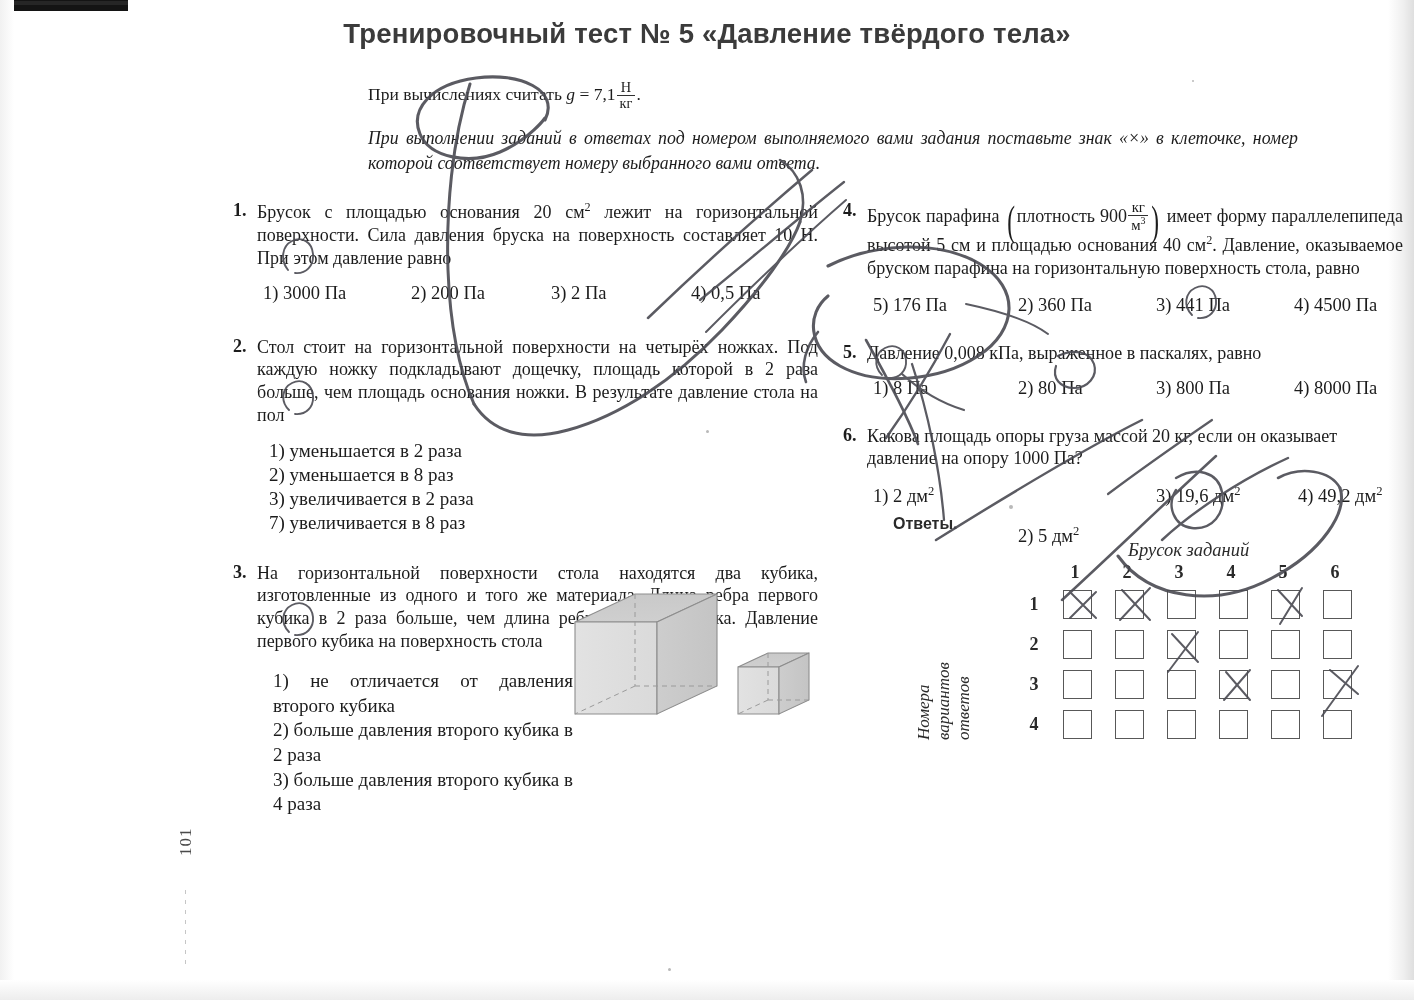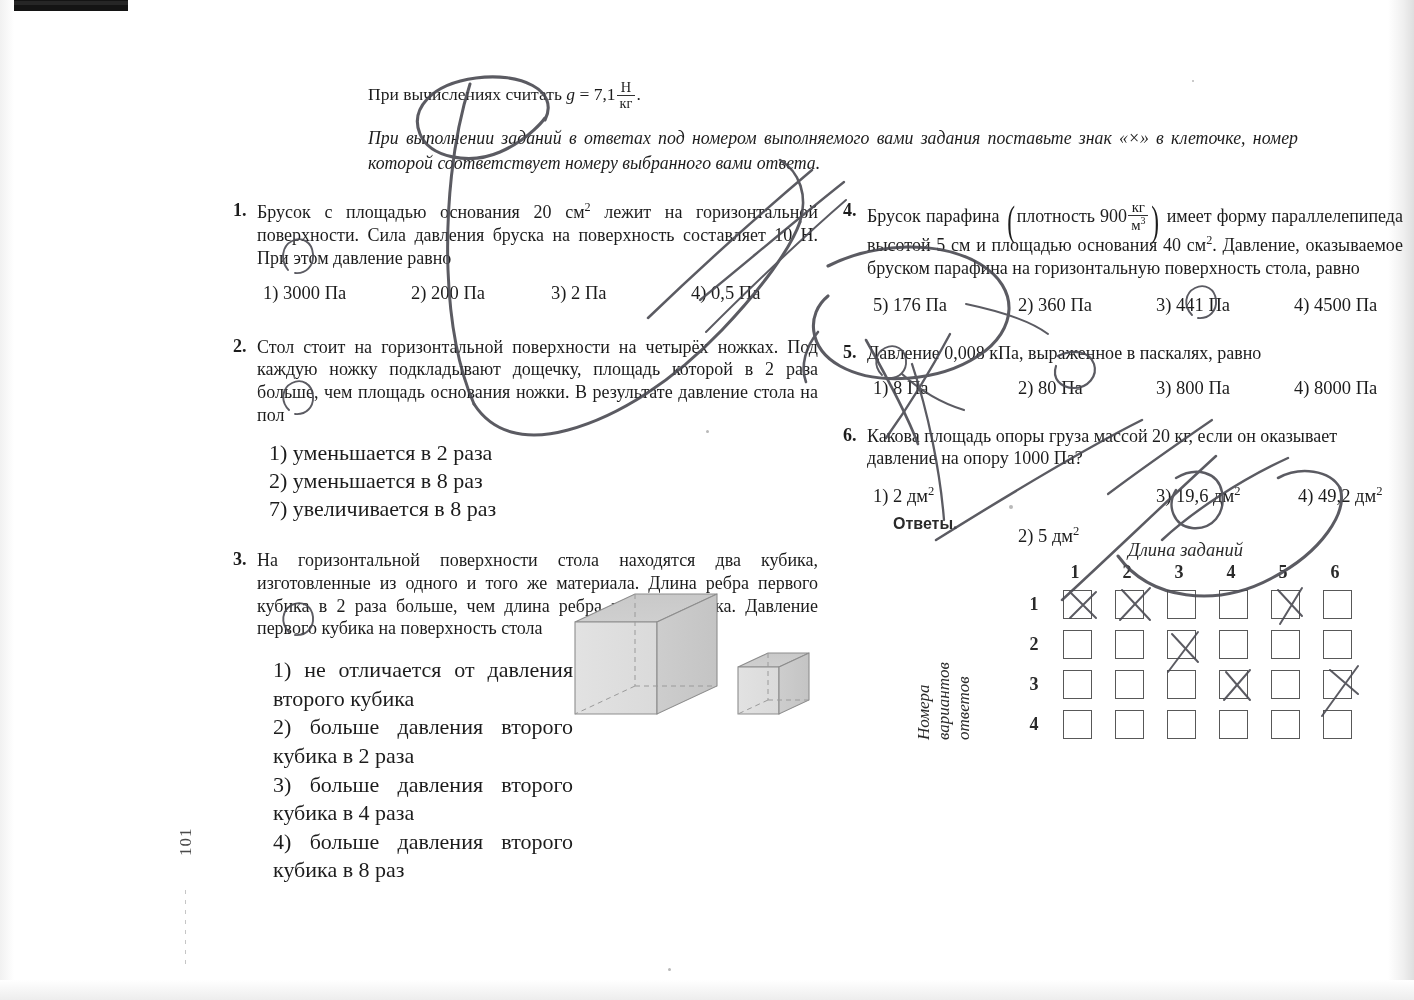--- a/index.html
+++ b/index.html
@@ -71,21 +71,21 @@
   .q-num{
     font-weight:700;font-size:18px;min-width:24px;
     font-family:"Liberation Serif", serif;
   }
   .q-body{font-size:18px;line-height:1.27;text-align:justify;flex:1;}
   .q-body.nojust{text-align:left;}
   .opts-row{
     display:flex;font-size:18.5px;margin-top:13px;padding-left:30px;
   }
   .opts-row .opt{white-space:nowrap;}
-  .opts-col{font-size:22px;line-height:1.27;margin-top:12px;padding-left:36px;}
+  .opts-col{font-size:19px;line-height:1.27;margin-top:12px;padding-left:36px;}
   sup{font-size:.68em;vertical-align:super;}
   
   .bigparen{
     display:inline-block;font-size:2.35em;line-height:0;
     vertical-align:-0.32em;font-weight:300;transform:scaleX(.55);
     margin:0 -1px;
   }
   .inline-formula{white-space:nowrap;}
   
   .cubes{position:absolute;left:545px;top:592px;width:290px;height:140px;}
@@ -146,20 +146,21 @@
   <div class="scanbar2"></div>
   <div class="edge-left"></div>
   <div class="edge-right"></div>
   <div class="edge-bottom"></div>
 
   <div class="speck" style="left:706px;top:430px;width:3px;height:3px;"></div>
   <div class="speck" style="left:1009px;top:505px;width:4px;height:4px;"></div>
   <div class="speck" style="left:1192px;top:80px;width:2px;height:2px;"></div>
   <div class="speck" style="left:668px;top:968px;width:3px;height:3px;"></div>
 
+  <div class="doc-title">Тренировочный тест № 5 «Давление твёрдого тела»</div>
 
   <div class="intro-g">
     <span>При вычислениях считать</span>
     <span class="ital">g</span>
     <span>= 7,1</span><span class="frac"><span class="num">Н</span><span class="den">кг</span></span><span>.</span>
   </div>
 
   <div class="intro-note">При выполнении заданий в ответах под номером выполняемого вами задания поставьте знак «×» в клеточке, номер которой соответствует номеру выбранного вами ответа.</div>
 
   <div class="col-left">
@@ -178,34 +179,34 @@
     </div>
 
     <div class="q" style="margin-top:32px;">
       <div class="q-head">
         <div class="q-num">2.</div>
         <div class="q-body">Стол стоит на горизонтальной поверхности на четырёх ножках. Под каждую ножку подкладывают дощечку, площадь которой в 2 раза больше, чем площадь основания ножки. В результате давление стола на пол</div>
       </div>
       <div class="opts-col">
         <div>1) уменьшается в 2 раза</div>
         <div>2) уменьшается в 8 раз</div>
+        <div>3) увеличивается в 2 раза</div>
         <div>7) увеличивается в 8 раз</div>
       </div>
     </div>
 
     <div class="q" style="margin-top:26px;">
       <div class="q-head">
         <div class="q-num">3.</div>
         <div class="q-body">На горизонтальной поверхности стола находятся два кубика, изготовленные из одного и того же материала. Длина ребра первого кубика в 2 раза больше, чем длина ребра второго кубика. Давление первого кубика на поверхность стола</div>
       </div>
       <div class="opts-col" style="width:300px;padding-left:40px;margin-top:16px;line-height:1.3;">
         <div style="text-align:justify;">1) не отличается от давления второго кубика</div>
         <div style="text-align:justify;">2) больше давления второго кубика в 2 раза</div>
         <div style="text-align:justify;">3) больше давления второго кубика в 4 раза</div>
-        <div style="text-align:justify;">4) больше давления второго кубика в 8 раз</div>
       </div>
     </div>
 
   </div>
 
   <div class="cubes">
     <svg width="290" height="140" viewBox="0 0 290 140">
       <defs>
         <linearGradient id="gTop" x1="0" y1="0" x2="0" y2="1">
           <stop offset="0%" stop-color="#c9c9c9"></stop>
@@ -282,21 +283,21 @@
         <div class="opt" style="width:145px;">1) 2 дм<sup>2</sup></div>
         <div class="opt" style="width:138px;margin-top:40px;">2) 5 дм<sup>2</sup></div>
         <div class="opt" style="width:142px;">3) 19,6 дм<sup>2</sup></div>
         <div class="opt">4) 49,2 дм<sup>2</sup></div>
       </div>
     </div>
 
   </div>
 
   <div class="answers-label">Ответы.</div>
-  <div class="grid-title">Длина заданий</div>
+  <div class="grid-title">Брусок заданий</div>
 
   <div class="rot-label">
     <span style="left:4px;bottom:0px;">Номера</span>
     <span style="left:24px;bottom:0px;">вариантов</span>
     <span style="left:44px;bottom:0px;">ответов</span>
   </div>
 
   <div class="grid-wrap">
 
     <div class="col-head" style="left:-3px;top:0px;">1</div>

